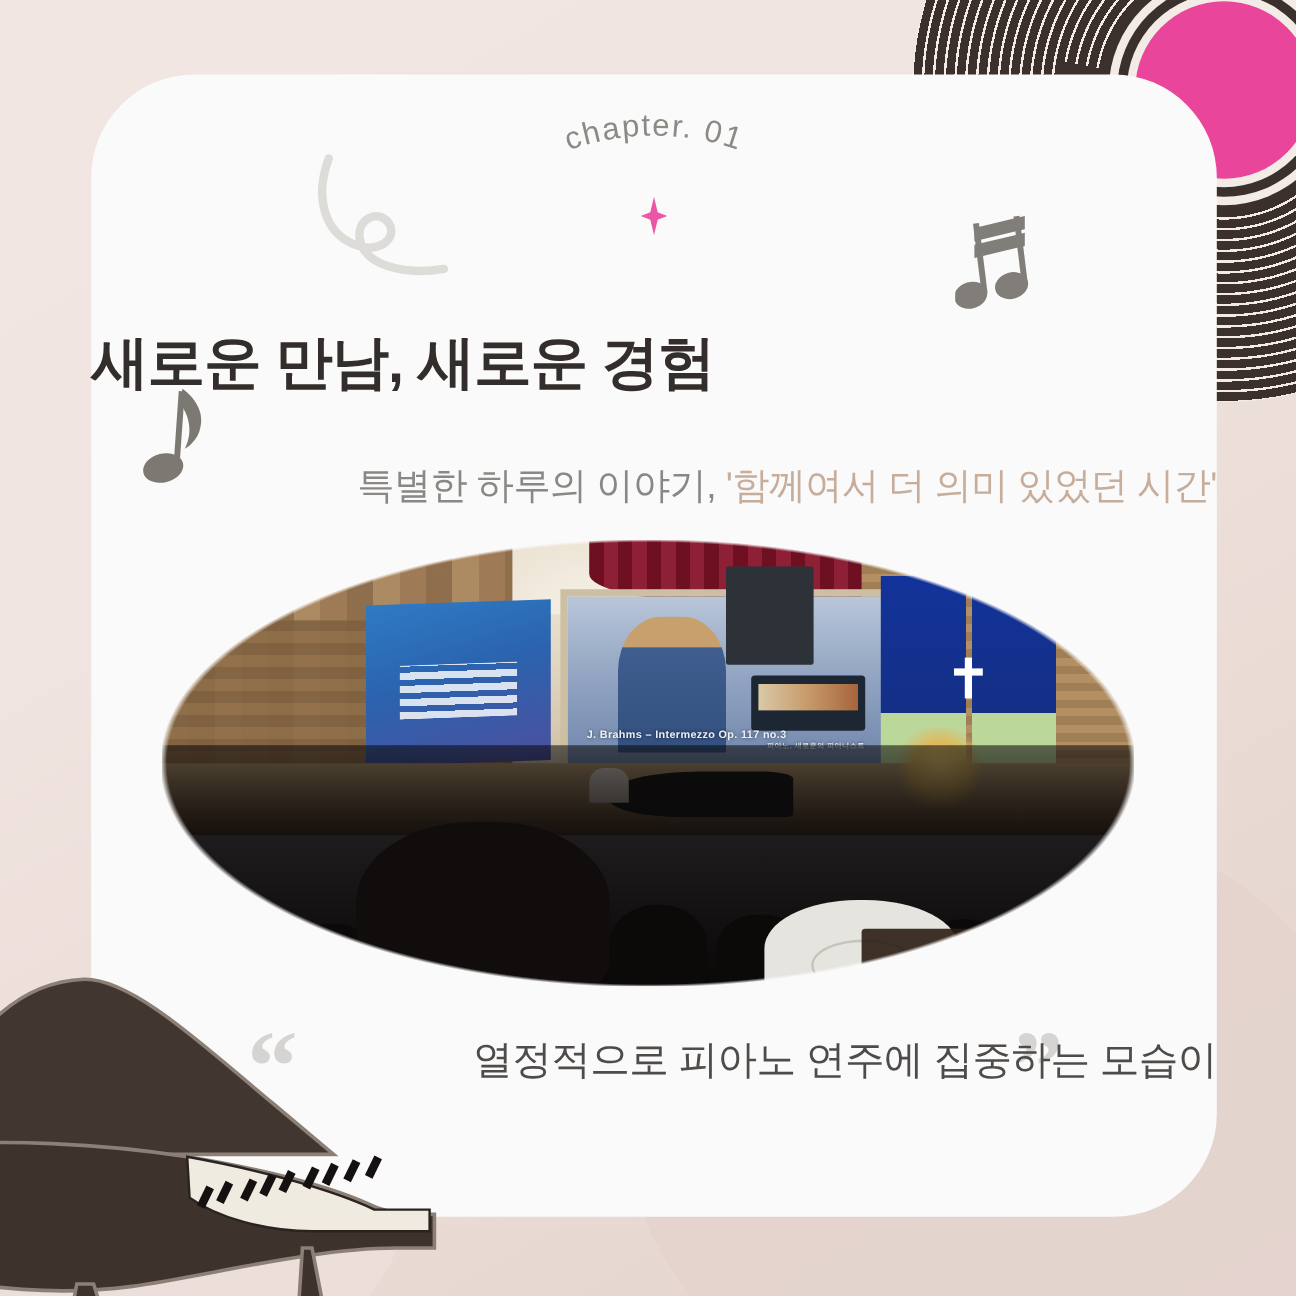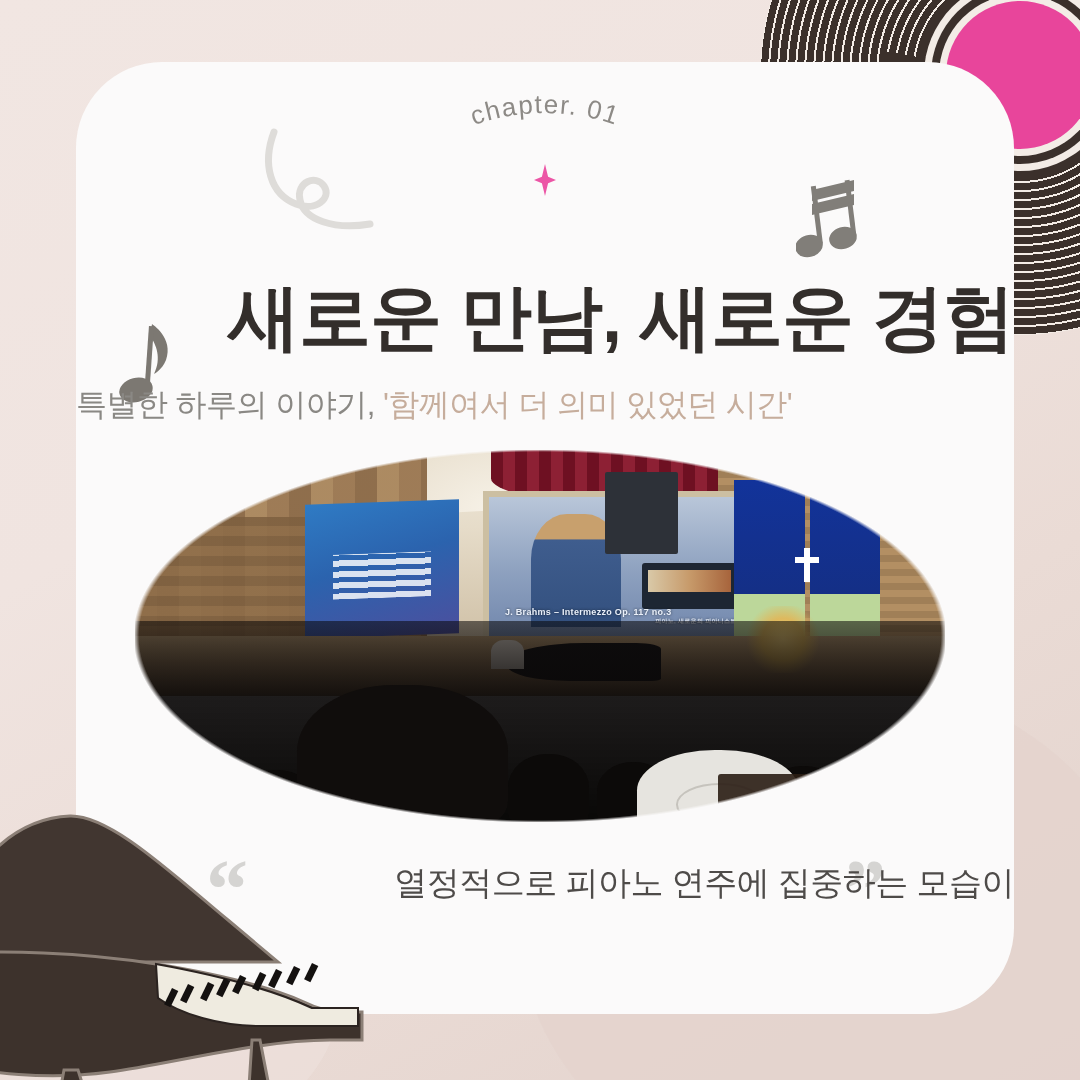--- a/index.html
+++ b/index.html
@@ -88,28 +88,28 @@
   
   .swirl{ position:absolute; left:180px; top:58px; width:130px; height:130px; }
 
   
   .note-double{ position:absolute; left:720px; top:110px; width:72px; height:92px; }
   .note-single{ position:absolute; left:40px; top:252px; width:66px; height:92px; }
 
   
   .title{
     position:absolute; left:0; right:0; top:208px;
-    text-align:right;
-    font-size:72px; font-weight:700;
+    text-align:left;
+    font-size:48px; font-weight:700;
     color:#332e2b; letter-spacing:-1px;
     white-space:nowrap;
   }
   .subtitle{
     position:absolute; left:0; right:0; top:322px;
-    text-align:left;
+    text-align:right;
     font-size:31px; font-weight:500;
     color:#8a8884; letter-spacing:-.5px;
     white-space:nowrap;
   }
   .subtitle .accent{ color:#c6ad9c; }
 
   
   .photo{
     position:absolute; left:59px; top:388px;
     width:810px; height:372px;
@@ -154,21 +154,20 @@
   .ph-banner-blue::after{
     content:""; position:absolute; left:18%; top:38%; width:64%; height:34%;
     background:rgba(255,255,255,.82);
     -webkit-mask-image:repeating-linear-gradient(0deg,#000 0 6px, transparent 6px 11px);
             mask-image:repeating-linear-gradient(0deg,#000 0 6px, transparent 6px 11px);
   }
   .ph-screen{
     position:absolute; left:41%; top:11%; width:34%; height:42%;
     background:linear-gradient(180deg,#b9c6d9 0%,#8fa2c0 50%,#6f85ab 100%);
     border:6px solid #ccbfa2;
-    margin-left:16px;
   }
   .ph-screen-person{
     position:absolute; left:16%; top:12%; width:34%; height:78%;
     background:linear-gradient(180deg,#c8a06d 0%,#c8a06d 22%,#3f5d8e 23%,#33507e 100%);
     border-radius:40% 40% 0 0;
   }
   .ph-screen-piano{
     position:absolute; right:6%; bottom:22%; width:36%; height:32%;
     background:#1d2633; border-radius:3px;
   }

